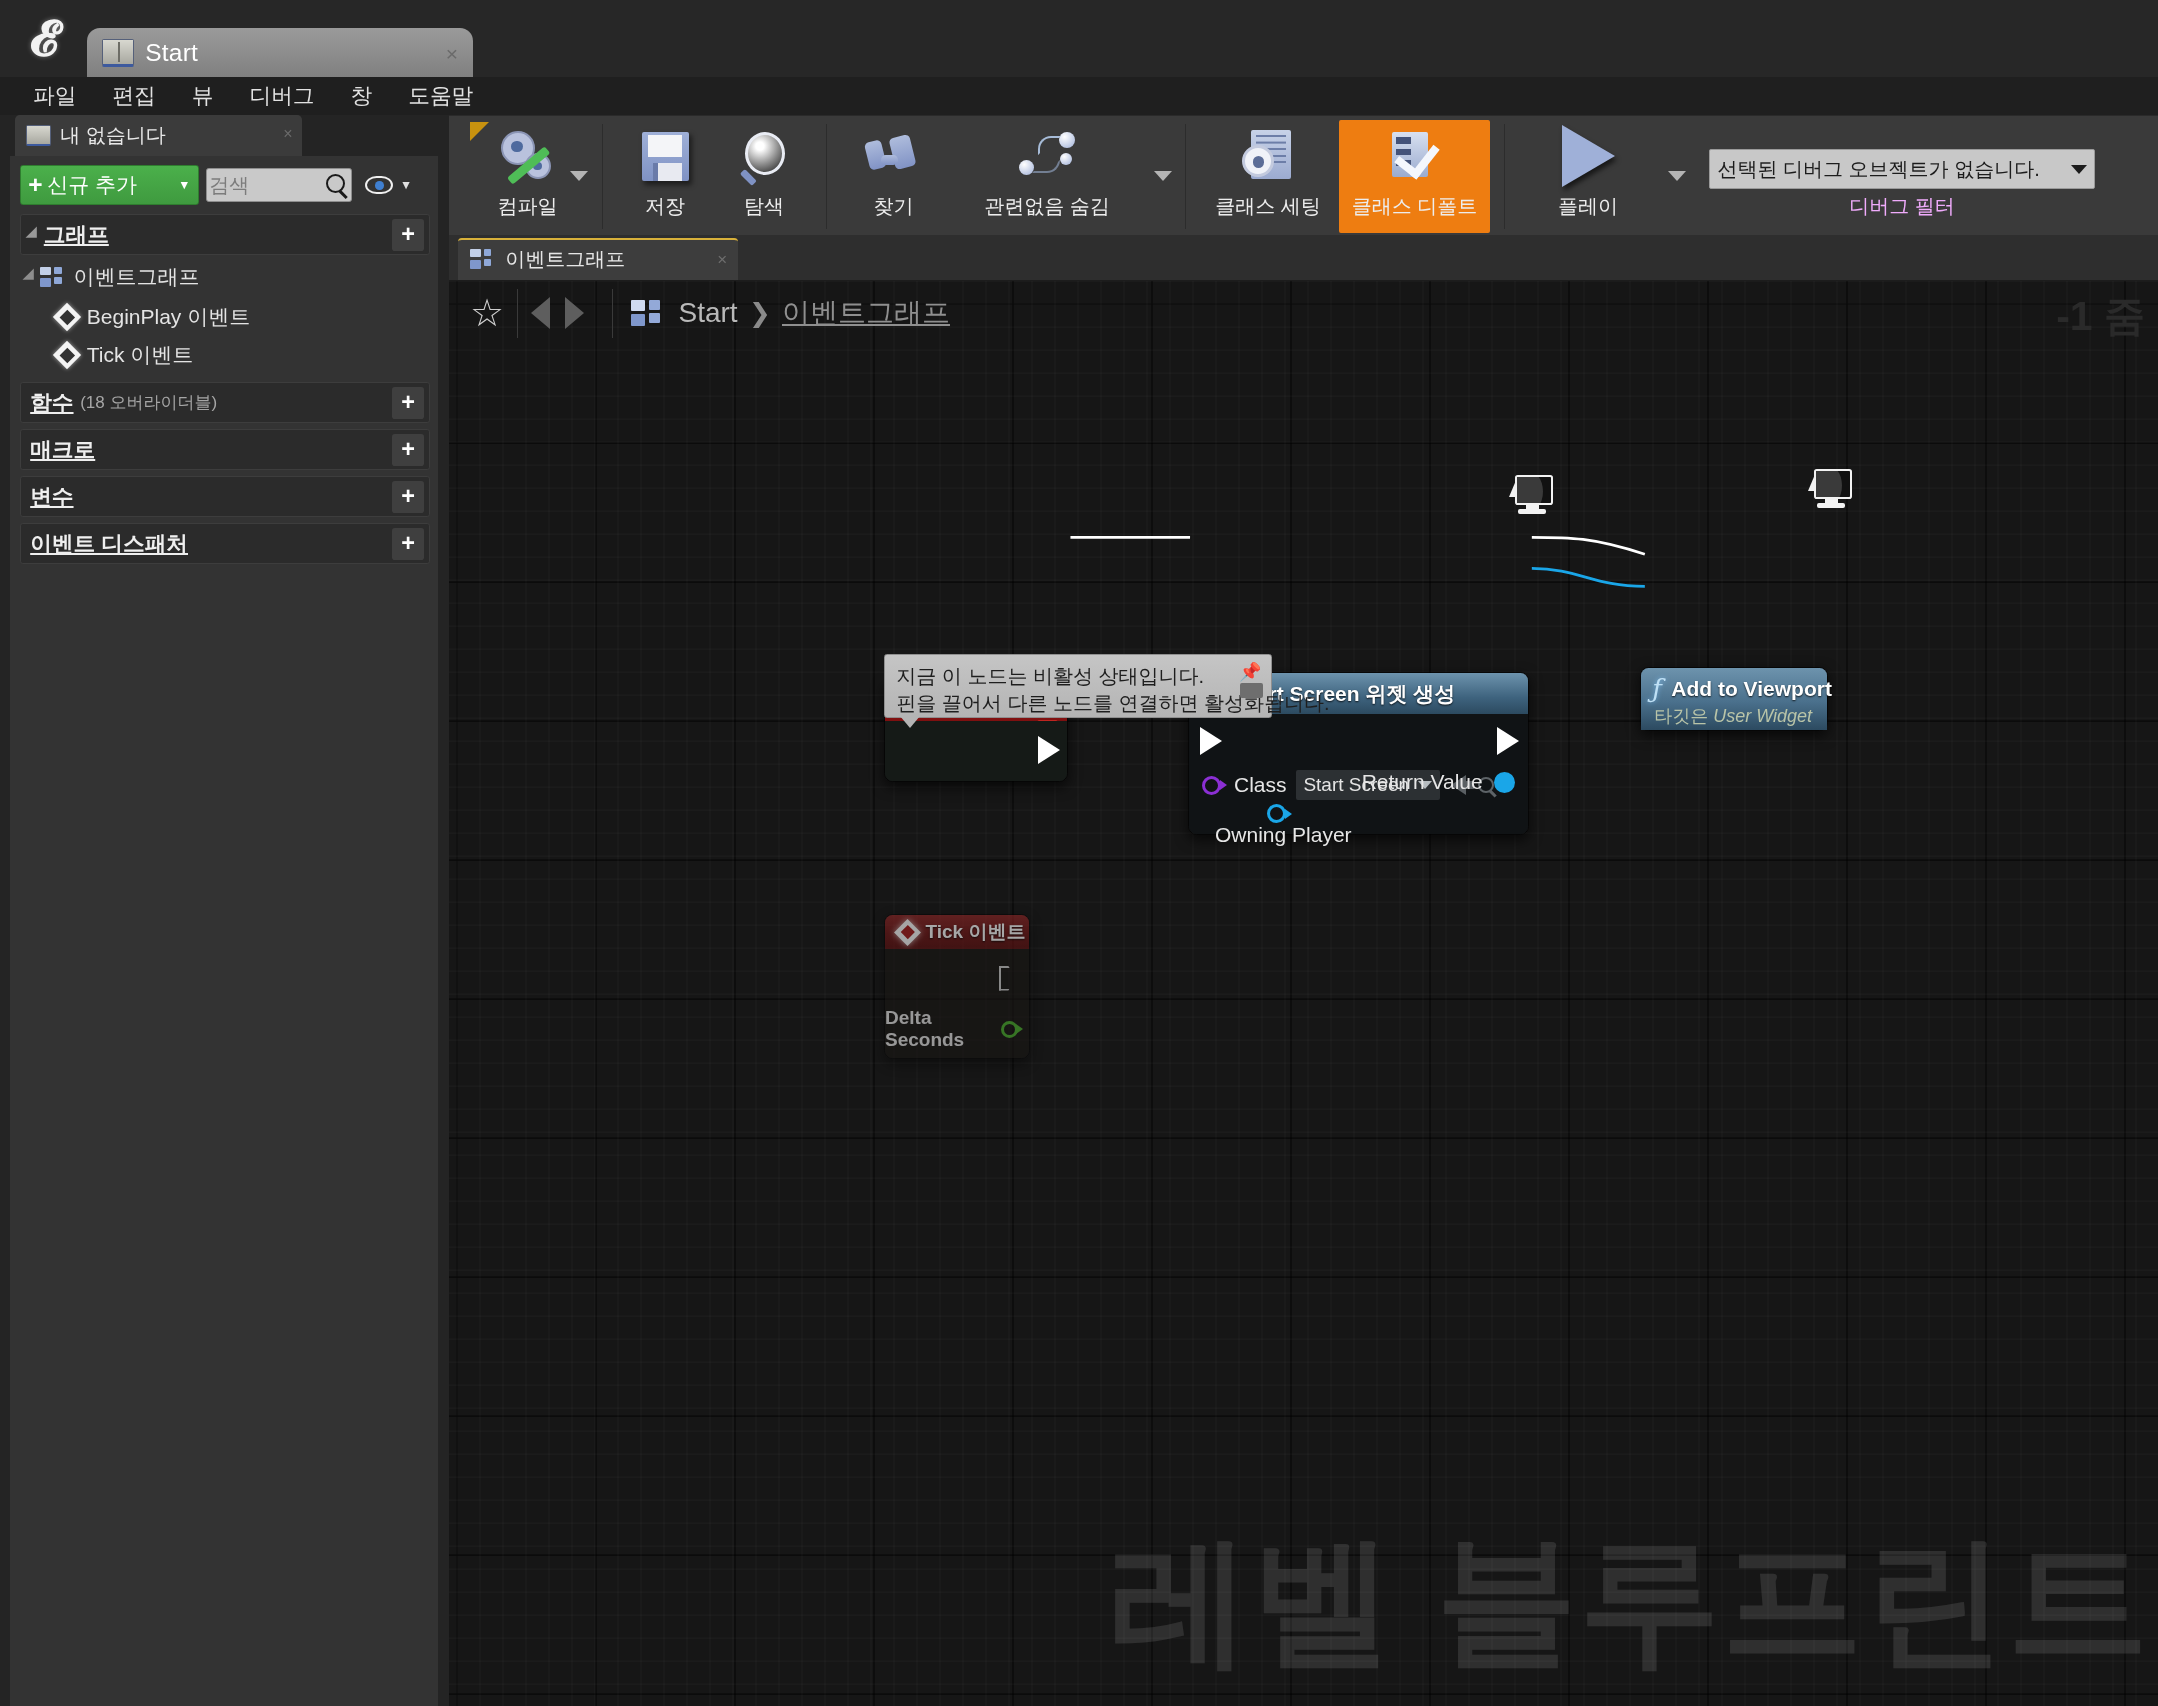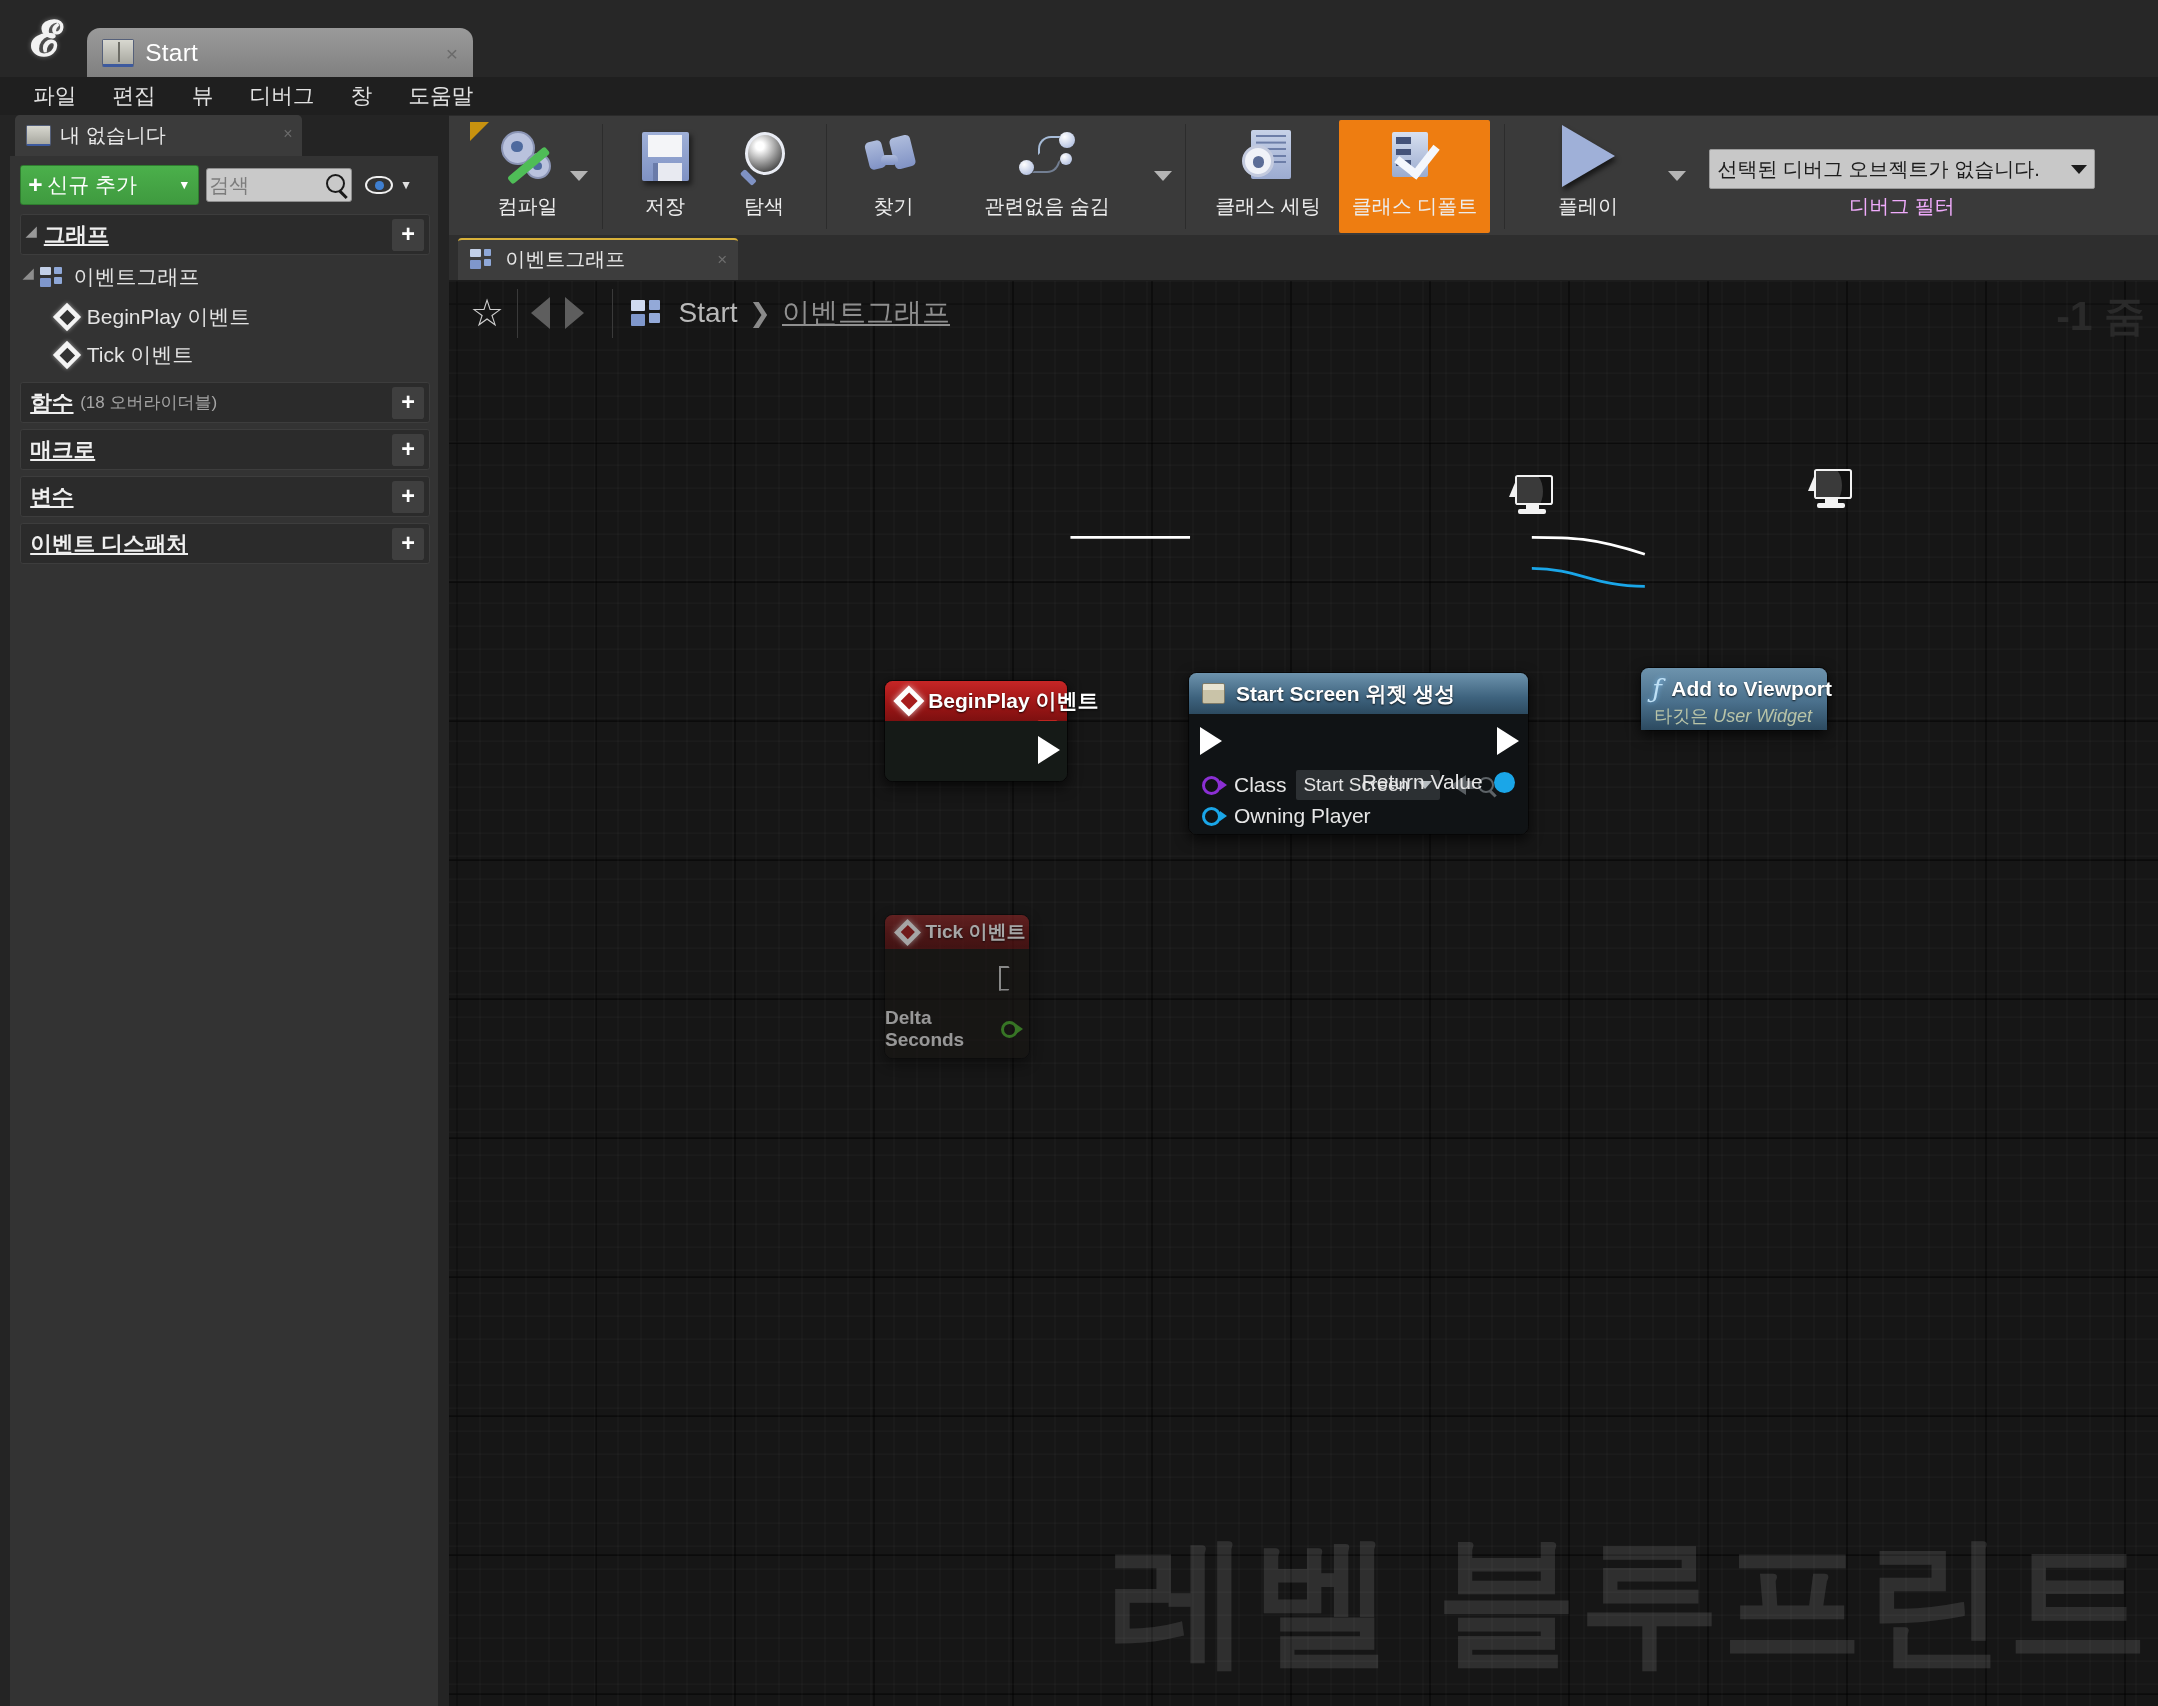--- a/index.html
+++ b/index.html
@@ -576,21 +576,21 @@
         <span class="dot ring nub" style="color:#8b2fd4; border-color:#8b2fd4;"></span>
         <span class="pinlabel" style="margin-left:13px;">Class</span>
         <span class="classcombo">
           <span class="t">Start Screen</span>
           <span class="ca"></span>
         </span>
         <span class="backarr"></span>
         <span class="smallmag"></span>
       </div>
 
-      <div class="pinrow" style="left:13px; top:90px;">
+      <div class="pinrow" style="left:13px; top:90px;flex-direction:column;">
         <span class="dot ring nub" style="color:#1aa6e8; border-color:#1aa6e8;"></span>
         <span class="pinlabel" style="margin-left:13px;">Owning Player</span>
       </div>
 
       <div class="pinrow" style="right:13px; top:56px;">
         <span class="pinlabel">Return Value</span>
         <span class="dot full" style="background:#1aa6e8; margin-left:11.3px;"></span>
       </div>
     </div>
   </div>
@@ -614,20 +614,26 @@
     </div>
   </div>
 
   <div class="monitor" style="left:1359px; top:188px;">
     <div class="bolt"></div>
       <div class="scr"></div>
       <div class="stand"></div>
       <div class="base"></div>
   </div>
 
+  <div class="tooltip">
+    <div class="l">지금 이 노드는 비활성 상태입니다.</div>
+    <div class="l">핀을 끌어서 다른 노드를 연결하면 활성화됩니다.</div>
+    <span class="pin">📌</span>
+    <span class="kb"></span>
+  </div>
 
   <div class="node evt-tick">
     <div class="nhead">
       <span class="ndia" style="width:19px;height:19px;"></span>
       <span class="ntitle" style="font-size:19px;">Tick 이벤트</span>
       <span class="redsq" style="width:18px;height:18px;"></span>
     </div>
     <div class="nbody">
       <span style="position:absolute;right:13px;top:17px;width:17px;height:24.5px;border:2.8px solid #cfcfcf;border-right:none;clip-path:polygon(0 0,55% 0,100% 50%,55% 100%,0 100%);"></span>
       <div class="pinrow" style="right:11.3px; top:58px;font-weight:bold;">

